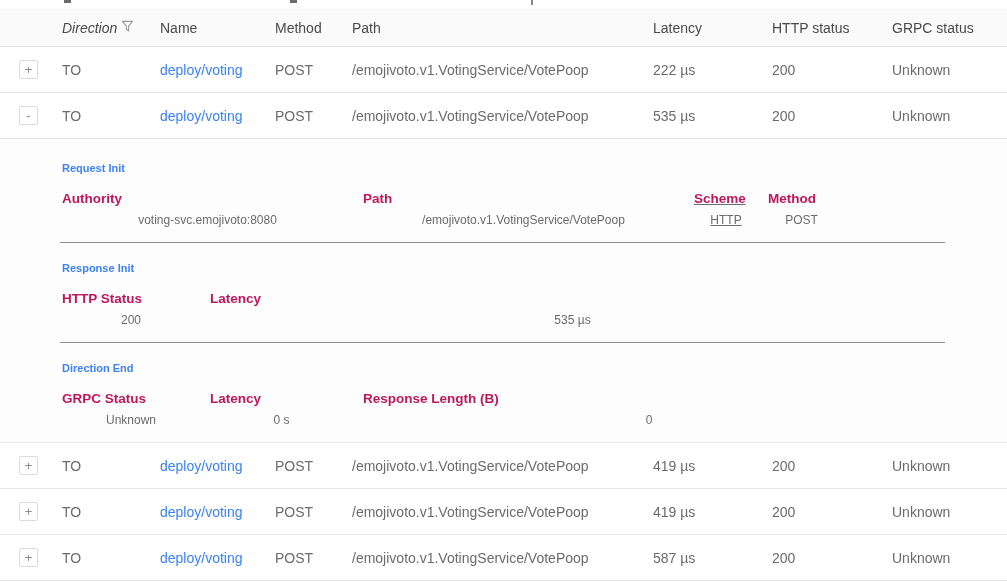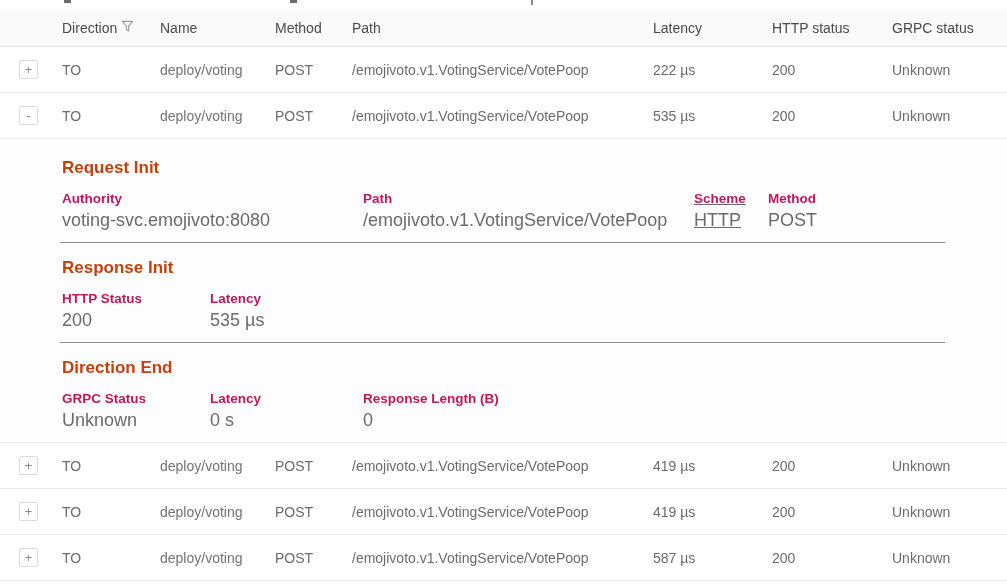--- a/index.html
+++ b/index.html
@@ -20,66 +20,66 @@
     border-bottom: 1px solid #e8e8e8;
     height: 46px;
   }
   .header-row {
     height: 38px;
     background: #fafafa;
     color: #4a4a4a;
     border-bottom: 1px solid #e3e3e3;
   }
   .cell { padding-right: 8px; white-space: nowrap; overflow: hidden; }
-  .hdr-cell { display: flex; align-items: center; gap: 4px; }
+  .hdr-cell { display: flex; align-items: center; gap: 4px; font-style: italic; }
 
   .expand-btn {
     margin-left: 19px;
     width: 19px; height: 19px;
     background: #ffffff;
     border: 1px solid #dcdcdc;
     border-radius: 2px;
     color: #8a8a8a;
     font-size: 13px;
     line-height: 15px;
     text-align: center;
     cursor: pointer;
     font-family: "Liberation Sans", sans-serif;
     padding: 0;
   }
 
-  .link { color: #737373; text-decoration: none; cursor: pointer; }
+  .link { color: #3b82f6; text-decoration: none; cursor: pointer; }
 
   .filter-icon { display: inline-block; }
 
   
   .detail-panel {
     background: #fdfdfd;
     border-bottom: 1px solid #e8e8e8;
     height: 304px;
     padding: 21px 62px 0 62px;
     color: #6b6b6b;
   }
   .section-title {
-    font-size: 17px;
+    font-size: 11px;
     font-weight: 700;
-    color: #c2410c;
+    color: #3b82f6;
     line-height: 16px;
   }
   .fields { display: flex; margin-top: 15px; }
   .field { padding-right: 10px; }
   .f-label {
     font-weight: 700;
     color: #be185d;
     font-size: 13.5px;
     line-height: 15px;
     margin-bottom: 6px;
     white-space: nowrap;
   }
-  .f-value { font-size: 18px; line-height: 16px; color: #6b6b6b; white-space: nowrap; }
+  .f-value { font-size: 12px; line-height: 16px; color: #6b6b6b; white-space: nowrap; text-align: center; }
 
   
   .req .fw0 { width: 301px; }
   .req .fw1 { width: 331px; }
   .req .fw2 { width: 74px; text-decoration: underline; }
   .req .fw3 { width: 77px; }
   .req .fw4 { flex: 1; }
   .resi .fw0 { width: 148px; }
   .resi .fw1 { flex: 1; }
   .rese .fw0 { width: 148px; }

